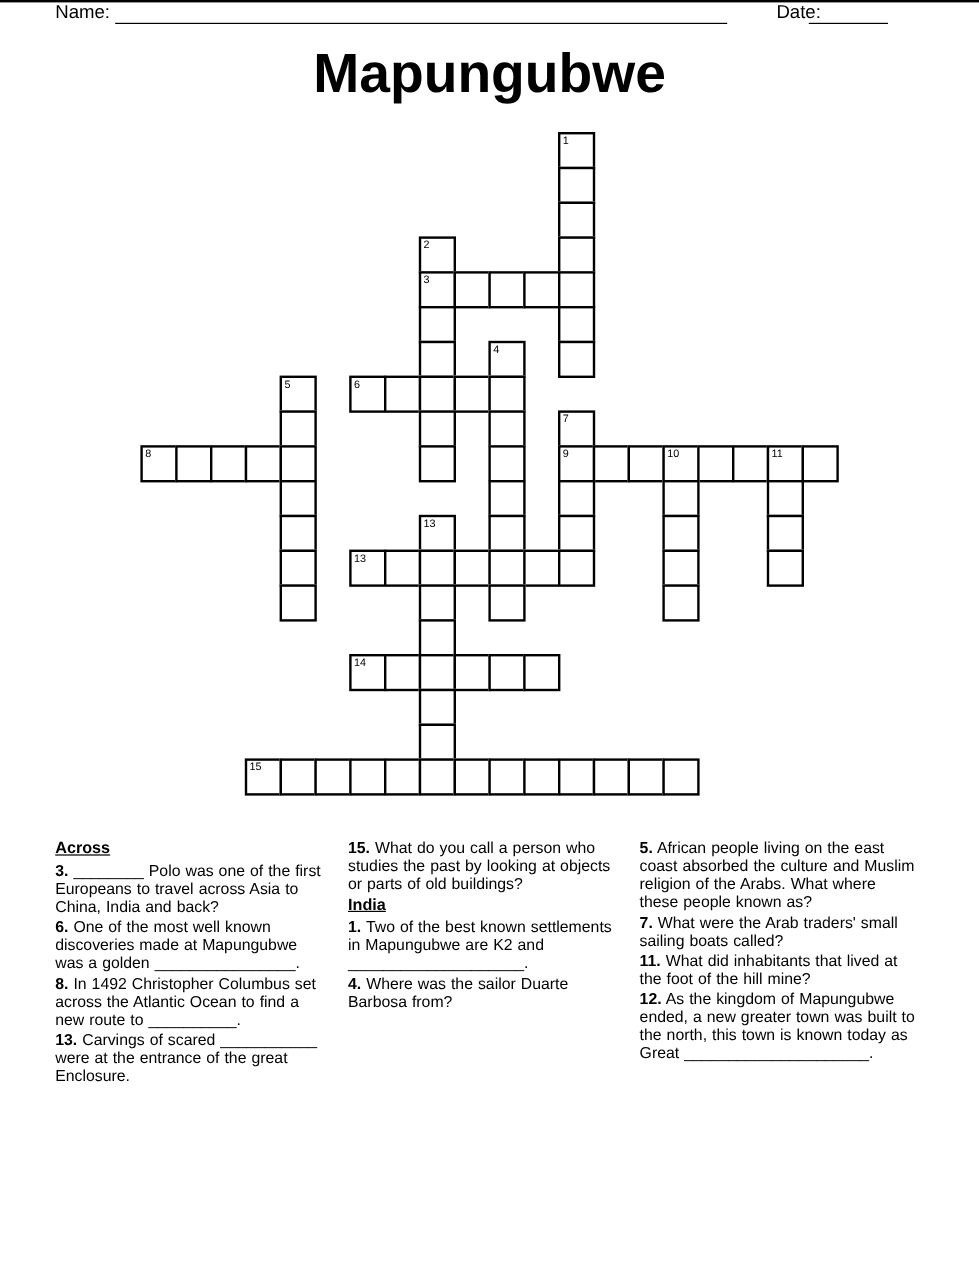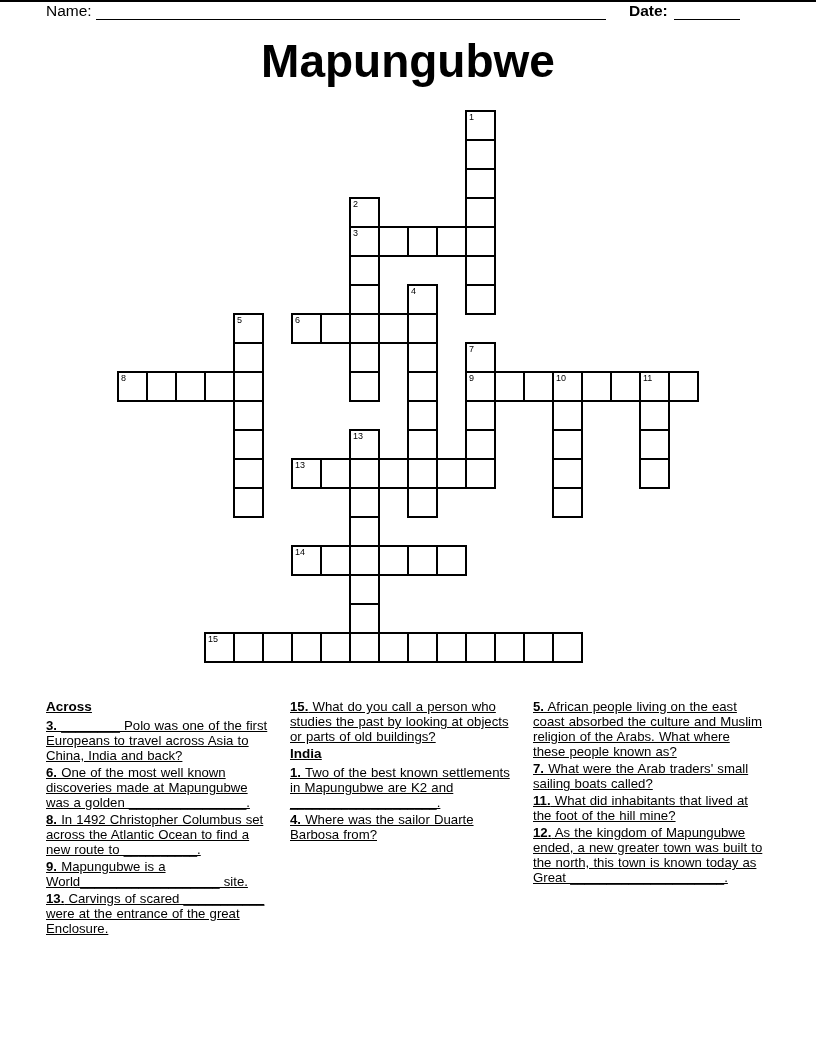--- a/index.html
+++ b/index.html
@@ -19,21 +19,21 @@
     background: #000000;
   }
   .hdr-label {
     position: absolute;
     top: 2px;
     font-size: 15.5px;
     line-height: 18px;
     color: #000000;
   }
   #name-label { left: 46px; }
-  #date-label { left: 629px; font-weight: bold; }
+  #date-label { left: 647px; }
   .blank-line {
     position: absolute;
     top: 2px;
     height: 17px;
     border-bottom: 1.5px solid #000000;
   }
   #name-line { left: 96px;  width: 510px; }
   #date-line { left: 674px; width: 66px;  }
   .title {
     position: absolute;
@@ -59,21 +59,20 @@
     font-size: 9px;
     line-height: 10px;
     font-weight: 400;
   }
   .clue-col {
     position: absolute;
     top: 699px;
     font-size: 13.2px;
     line-height: 15px;
     word-spacing: 0.5px;
-    text-decoration: underline;
   }
   #clue-col-1 { left: 46px;  width: 222px; }
   #clue-col-2 { left: 290px; width: 227px; }
   #clue-col-3 { left: 533px; width: 233px; }
   .clue { margin: 0 0 2px 0; }
   .clue b { font-weight: bold; }
   .clue-heading {
     margin: 0 0 4px 0;
     font-size: 13.5px;
     font-weight: bold;
@@ -213,21 +212,20 @@
       <div class="cell" style="left: 523px; top: 632px;"></div>
       <div class="cell" style="left: 552px; top: 632px;"></div>
     </div>
 
   <div id="clues">
     <div class="clue-col" id="clue-col-1">
         <p class="clue-heading">Across</p>
         <p class="clue"><b>3.</b> ________ Polo was one of the first Europeans to travel across Asia to China, India and back?</p>
         <p class="clue"><b>6.</b> One of the most well known discoveries made at Mapungubwe was a golden ________________.</p>
         <p class="clue"><b>8.</b> In 1492 Christopher Columbus set across the Atlantic Ocean to find a new route to __________.</p>
-        <p class="clue"><b>9.</b> Mapungubwe is a World___________________ site.</p>
         <p class="clue"><b>13.</b> Carvings of scared ___________ were at the entrance of the great Enclosure.</p>
       </div>
     <div class="clue-col" id="clue-col-2">
         <p class="clue"><b>15.</b> What do you call a person who studies the past by looking at objects or parts of old buildings?</p>
         <p class="clue-heading">India</p>
         <p class="clue"><b>1.</b> Two of the best known settlements in Mapungubwe are K2 and ____________________.</p>
         <p class="clue"><b>4.</b> Where was the sailor Duarte Barbosa from?</p>
       </div>
     <div class="clue-col" id="clue-col-3">
         <p class="clue"><b>5.</b> African people living on the east coast absorbed the culture and Muslim religion of the Arabs. What where these people known as?</p>

